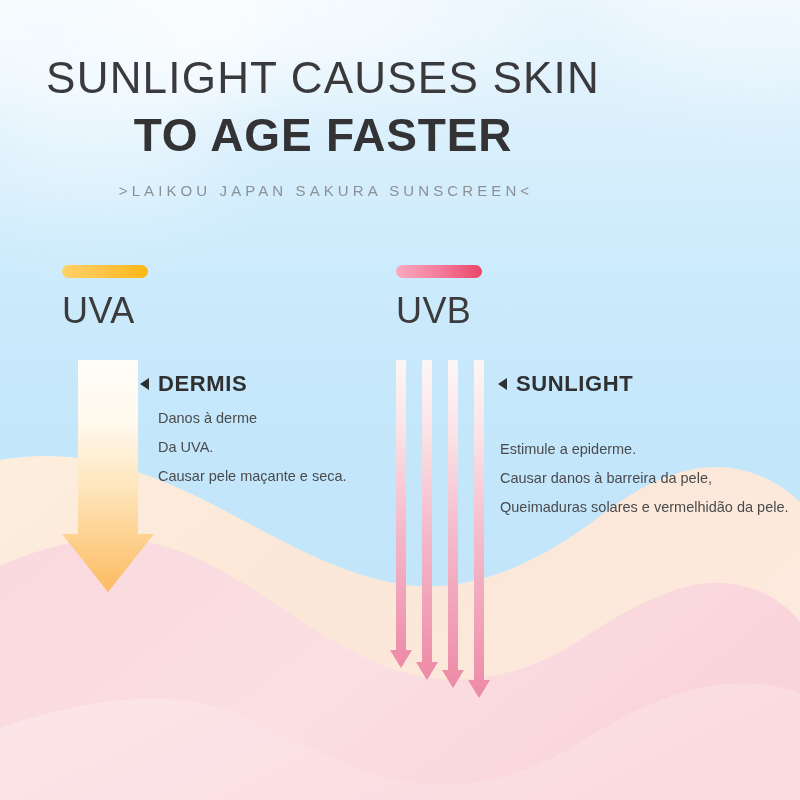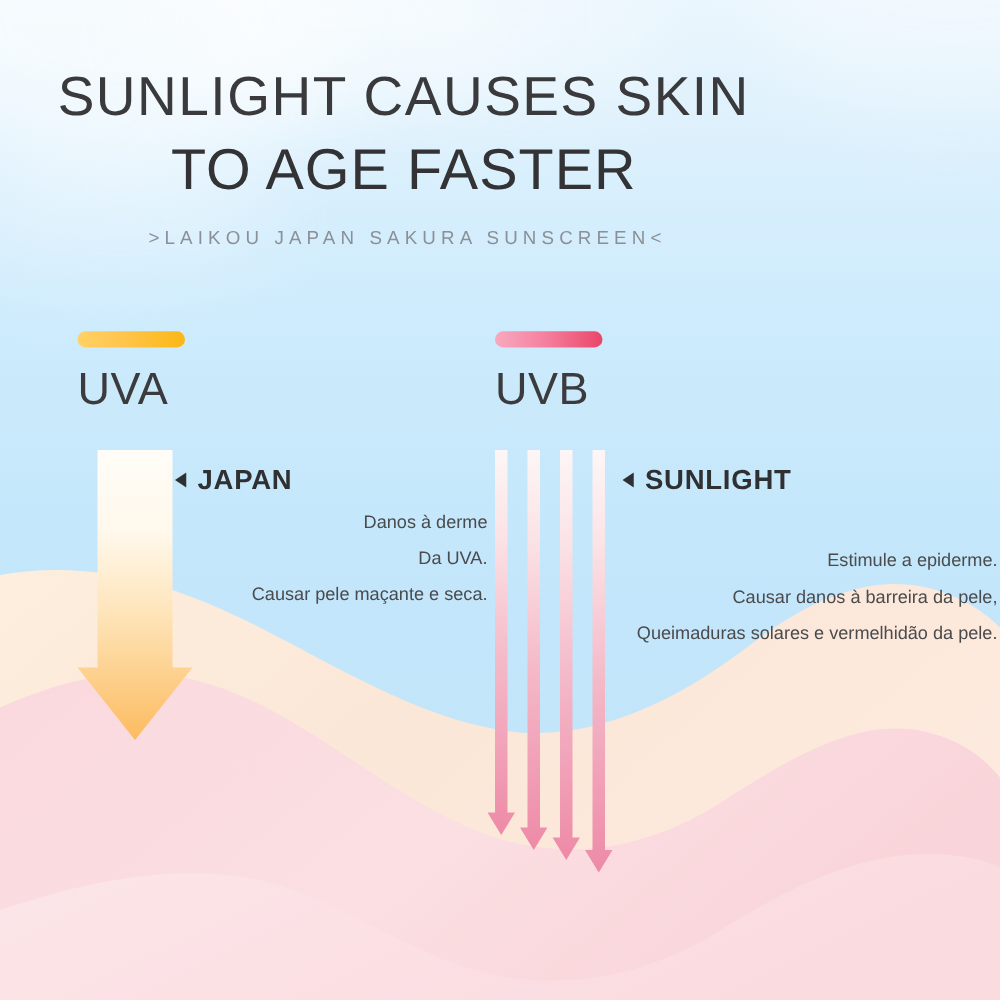--- a/index.html
+++ b/index.html
@@ -44,21 +44,21 @@
     letter-spacing: 1.2px;
     font-weight: 300;
     color: #3a3a3c;
     line-height: 1.18;
     white-space: nowrap;
   }
   .headline .line2 {
     display: block;
     font-size: 46px;
     letter-spacing: 0.8px;
-    font-weight: 400;
+    font-weight: 700;
     color: #333335;
     line-height: 1.2;
     margin-top: 4px;
     white-space: nowrap;
   }
   .subhead {
     position: absolute;
     left: 0;
     top: 182px;
     width: 652px;
@@ -140,21 +140,20 @@
     margin-top: 12px;
     margin-left: 18px;
   }
   #info-epidermis .info-lines { margin-left: 2px; margin-top: 43px; }
   .info-lines p {
     margin: 0 0 11px 0;
     font-size: 14.5px;
     color: #4a4b4d;
     line-height: 1.25;
     white-space: nowrap;
-    text-align: right;
   }
   .info-lines p:last-child { margin-bottom: 0; }
 </style>
 </head>
 <body>
 
 <div id="poster">
 
   <div class="cloud cloud-a"></div>
   <div class="cloud cloud-b"></div>
@@ -234,21 +233,21 @@
       <path d="M396,360 L406,360 L406,650 L412,650 L401,668 L390,650 L396,650 Z" fill="url(#gUVB)"></path>
       <path d="M422,360 L432,360 L432,662 L438,662 L427,680 L416,662 L422,662 Z" fill="url(#gUVB)"></path>
       <path d="M448,360 L458,360 L458,670 L464,670 L453,688 L442,670 L448,670 Z" fill="url(#gUVB)"></path>
       <path d="M474,360 L484,360 L484,680 L490,680 L479,698 L468,680 L474,680 Z" fill="url(#gUVB)"></path>
     </svg>
   </div>
 
   <div class="info" id="info-dermis">
     <div class="info-head">
       <span class="tri-left"></span>
-      <span>JAPAN</span>
+      <span>DERMIS</span>
     </div>
     <div class="info-lines">
       <p>Danos à derme</p>
       <p>Da UVA.</p>
       <p>Causar pele maçante e seca.</p>
     </div>
   </div>
 
   <div class="info" id="info-epidermis">
     <div class="info-head">

